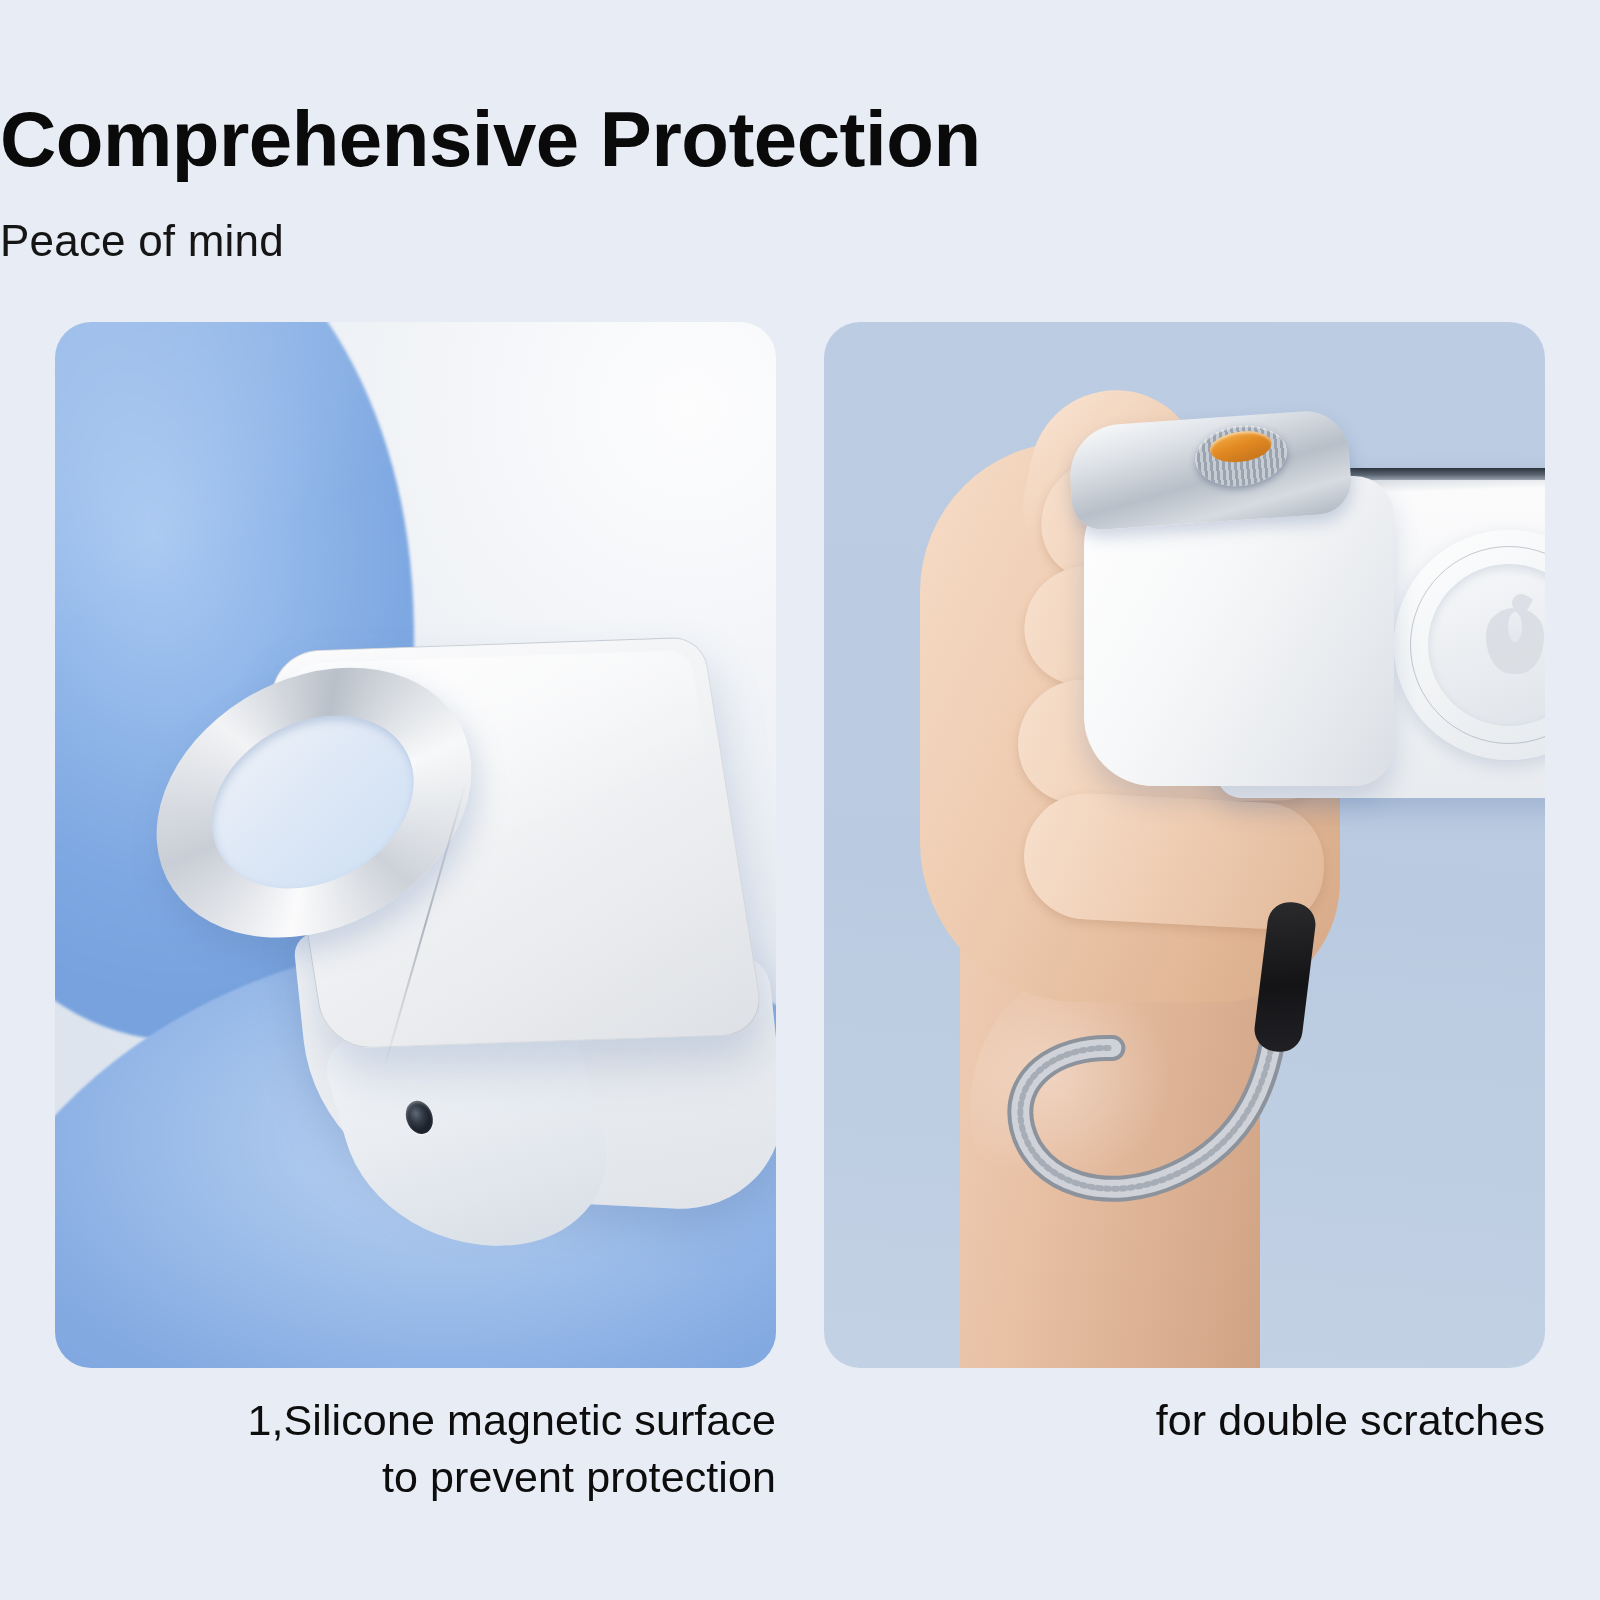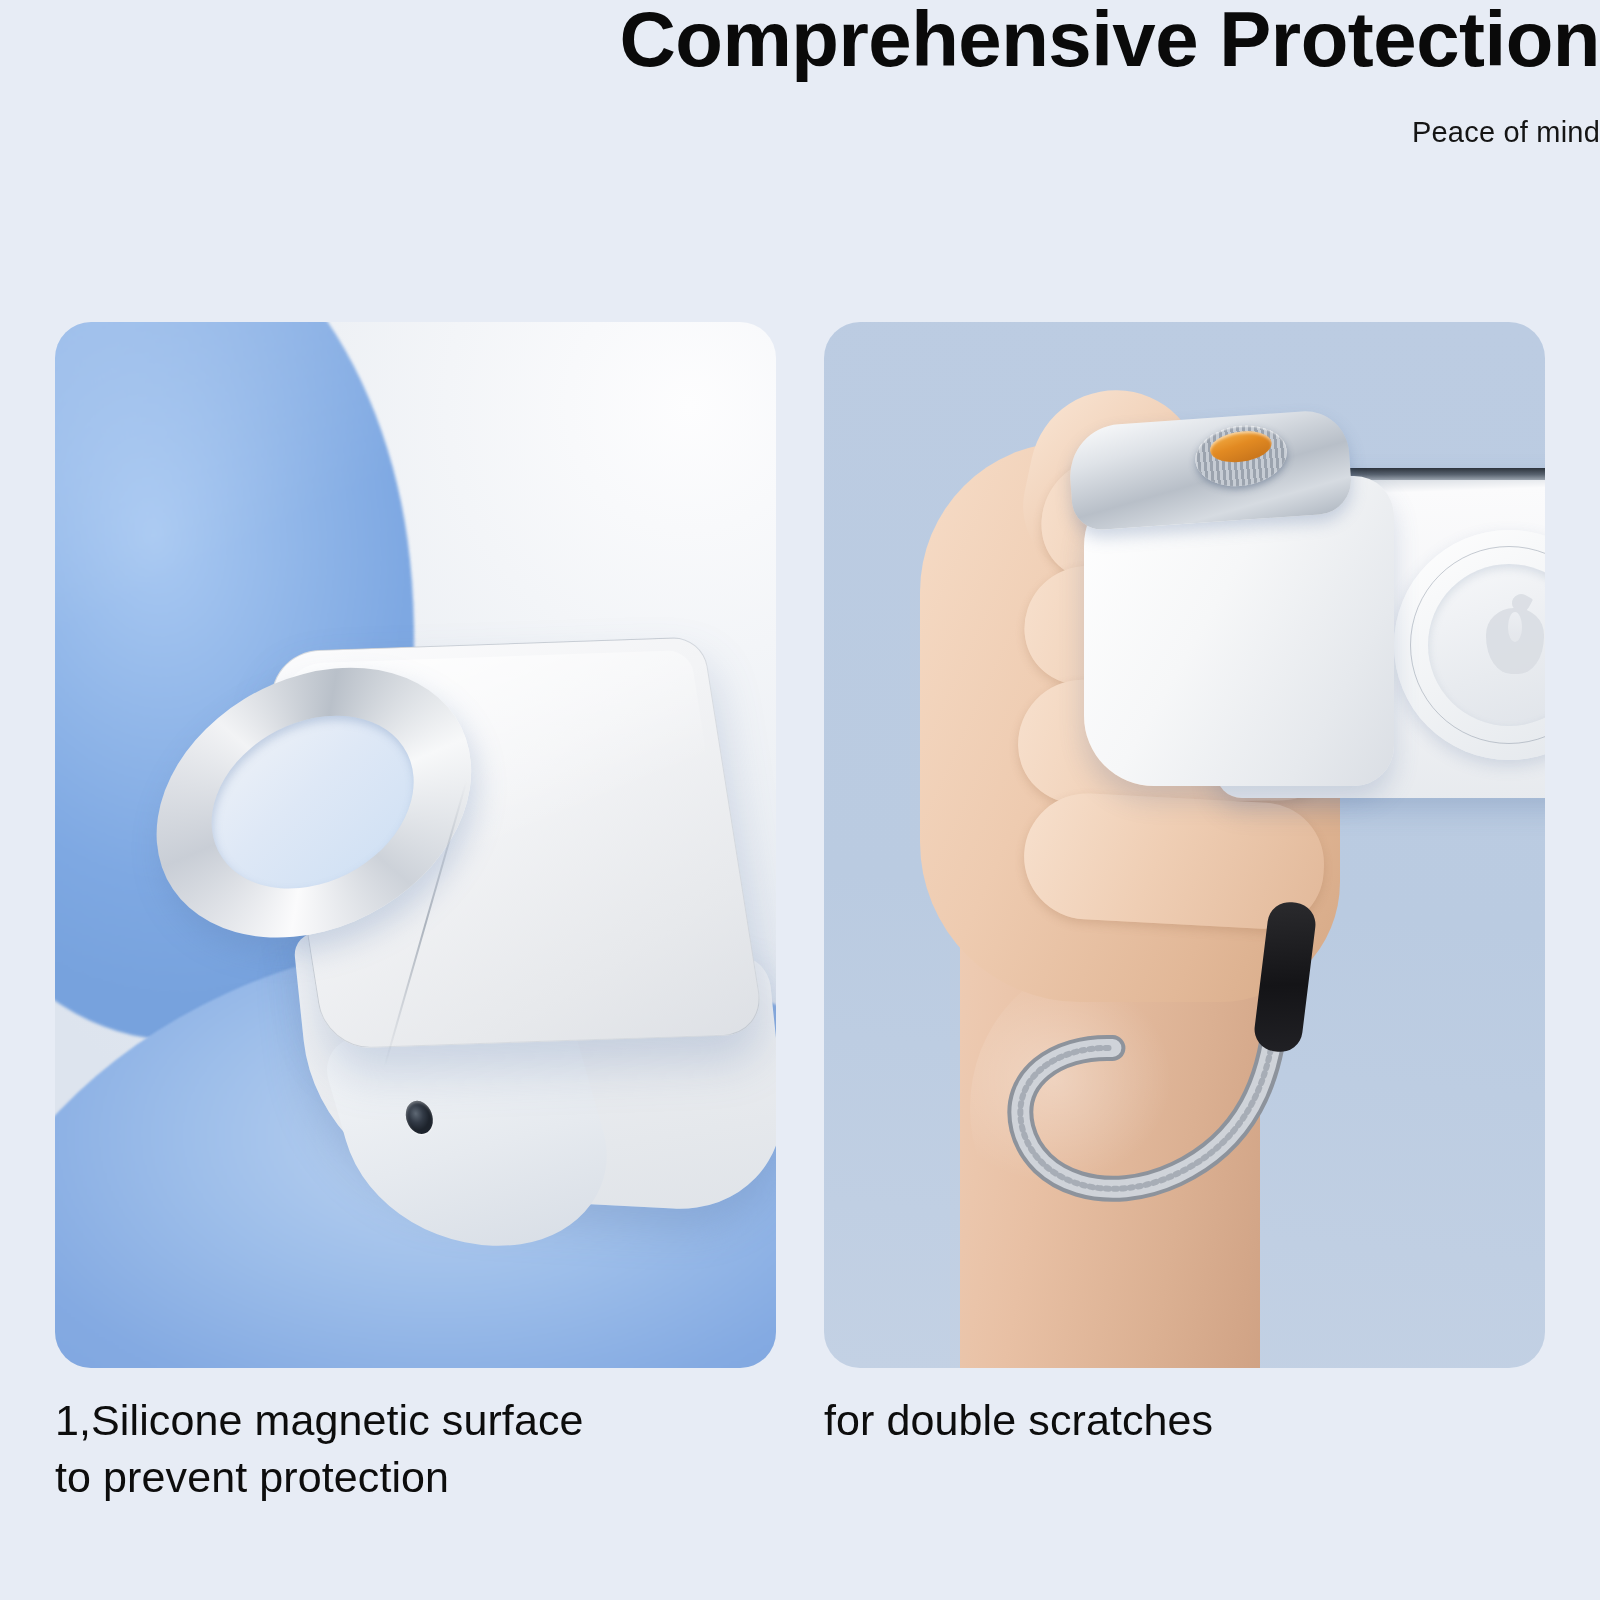--- a/index.html
+++ b/index.html
@@ -6,30 +6,30 @@
   html,body { width:1600px; height:1600px; }
   body {
     background:#e7ecf5;
     font-family:"Liberation Sans", sans-serif;
     color:#0d0d0d;
     overflow:hidden;
     position:relative;
   }
 
   
-  .header { width:100%; text-align:right; }
+  .header { width:100%; text-align:left; padding-top:100px; }
   .headline {
     font-size:78px;
     font-weight:700;
     letter-spacing:-0.5px;
     line-height:1.0;
     color:#0a0a0a;
   }
   .subhead {
-    font-size:29px;
+    font-size:44px;
     font-weight:400;
     color:#151515;
     margin-top:38px;
     letter-spacing:0.2px;
   }
 
   
   .panels {
     position:absolute;
     top:322px; left:55px;
@@ -335,21 +335,21 @@
 
   
   .captions {
     position:absolute;
     top:1392px; left:55px;
     width:1490px;
     display:flex; gap:48px;
   }
   .caption {
     flex:1 1 0;
-    text-align:left;
+    text-align:right;
     font-size:43px;
     line-height:1.32;
     font-weight:400;
     color:#0d0d0d;
     letter-spacing:0.1px;
   }
 </style>
 </head>
 <body>
 

